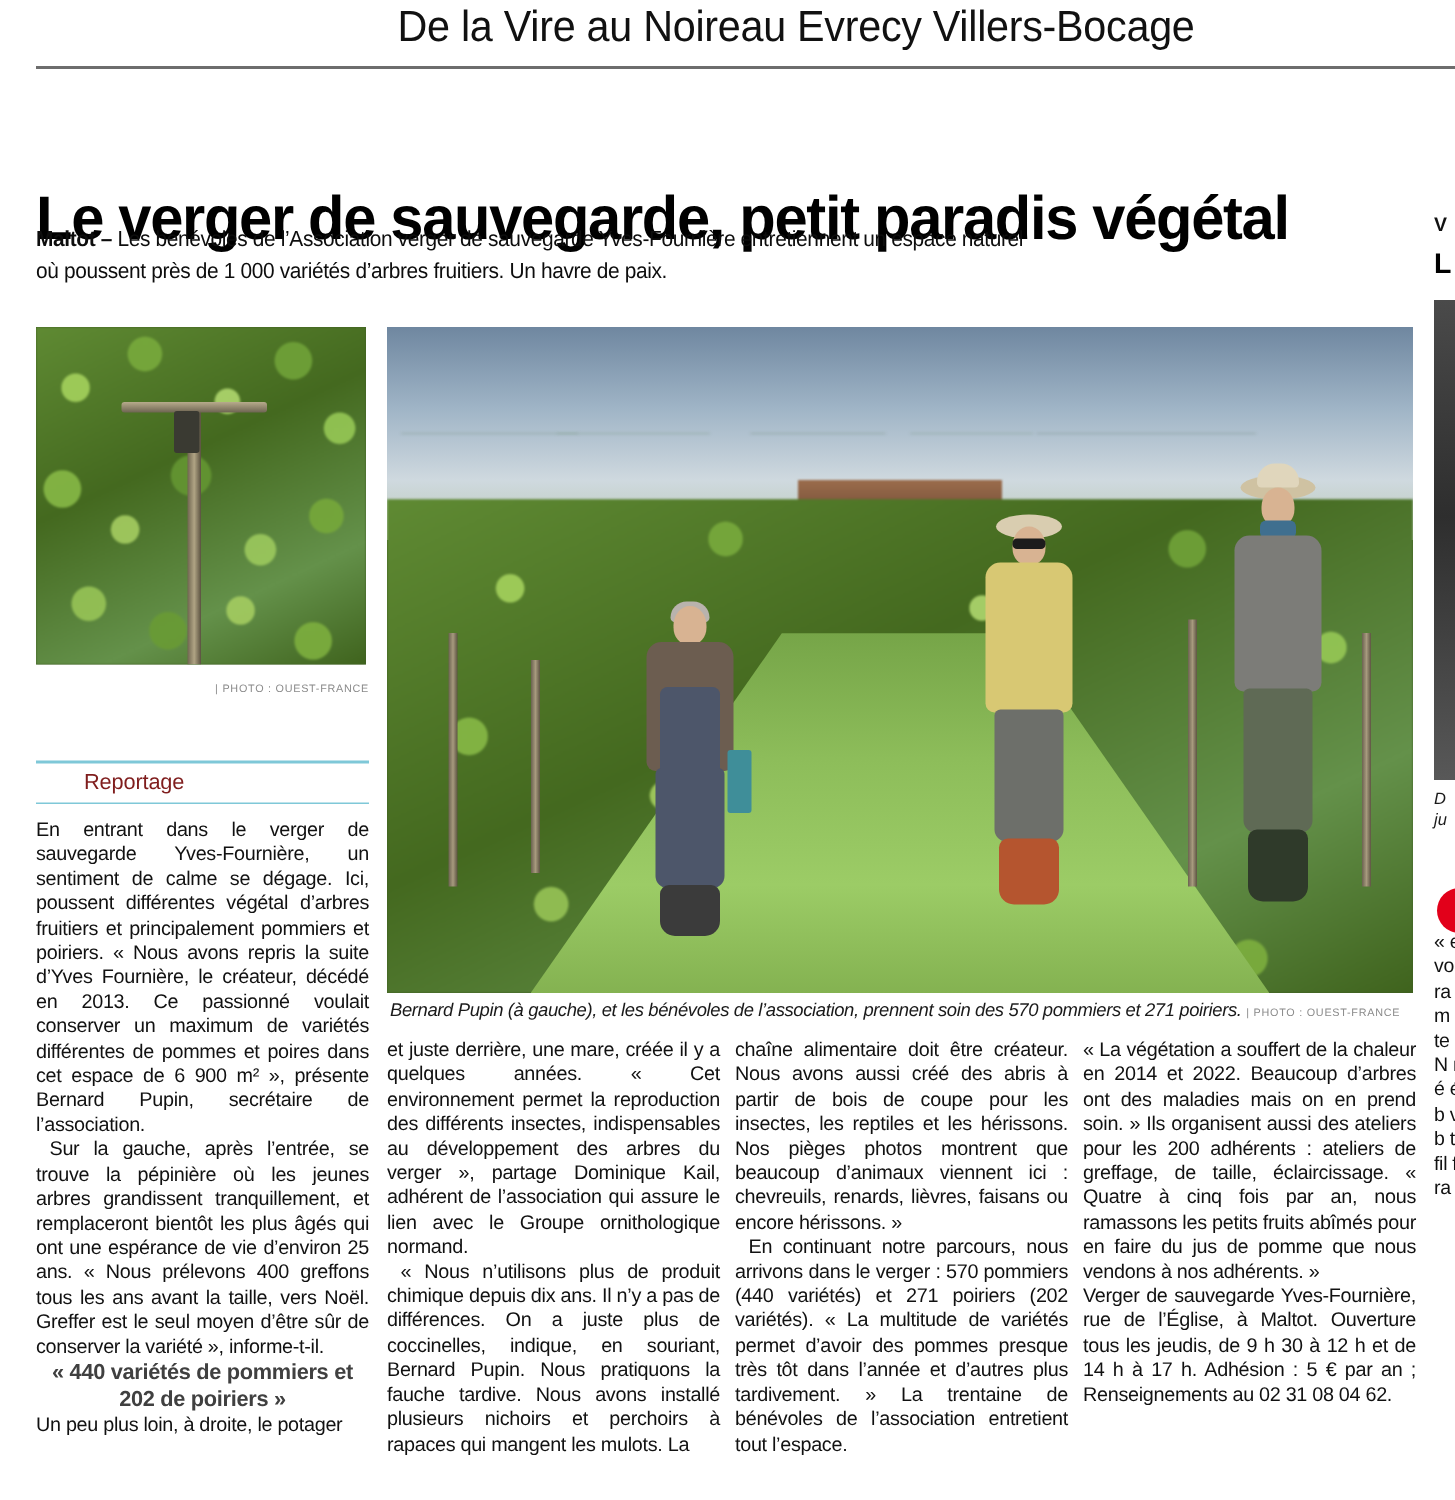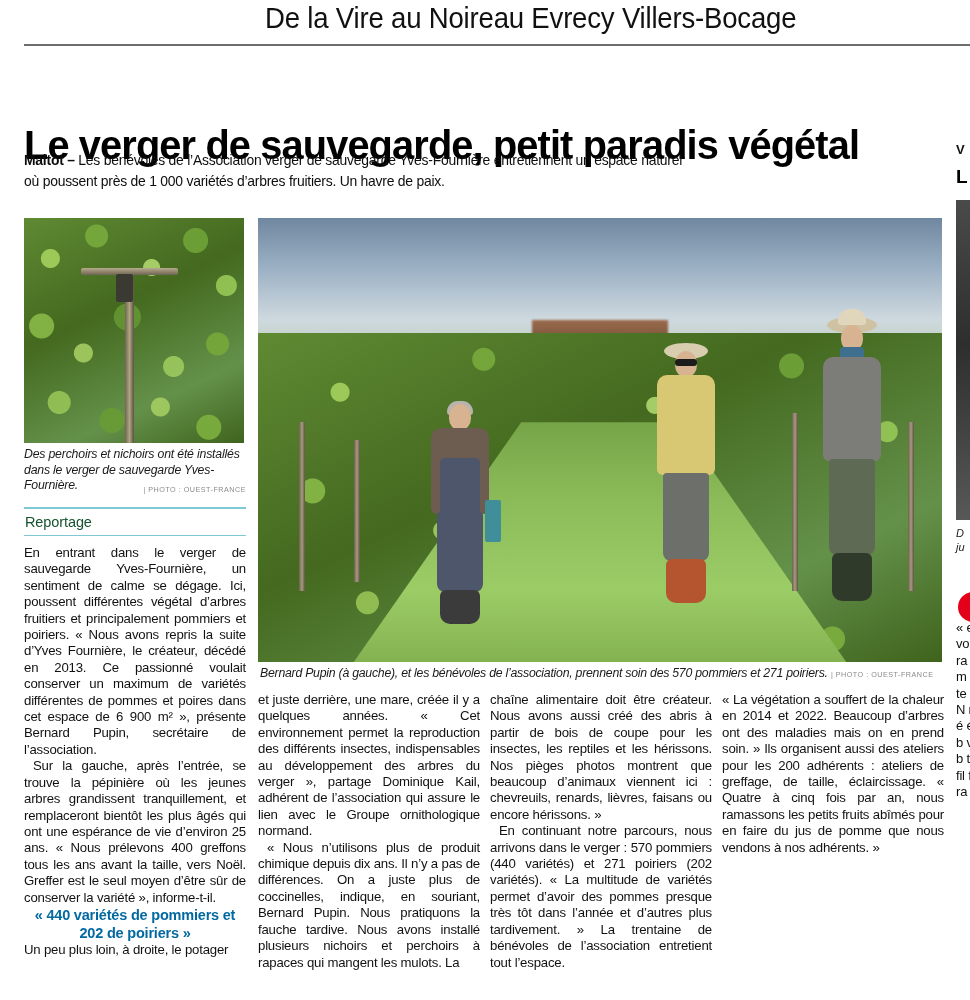--- a/index.html
+++ b/index.html
@@ -249,22 +249,23 @@
   }
   .rule-teal {
     height: 1.5px;
     background: #7fc8d8;
     width: 100%;
   }
   .reportage-label {
     font-size: 14.5px;
     line-height: 22px;
     padding: 2px 0 2px 1px;
-    color: #14532d;
+    color: #7f1d1d;
     letter-spacing: -0.1px;
+    margin-left: 31px;
   }
 
   
   .col {
     position: absolute;
     font-size: 13.2px;
     line-height: 16.4px;
     letter-spacing: -0.2px;
     text-align: justify;
     color: #111;
@@ -285,21 +286,21 @@
   }
 
   .subhead {
     font-size: 14.5px;
     line-height: 18px;
     font-weight: bold;
     letter-spacing: -0.2px;
     text-align: center;
     margin: 10px 0 9px 0;
     text-indent: 0 !important;
-    color: #0369a1;
+    color: #404040;
   }
 
   .infoblock {
     margin-top: 14px;
     text-indent: 0 !important;
   }
 
   
   .rail-kicker {
     position: absolute;
@@ -336,21 +337,20 @@
 </div>
 
 <div class="photo" id="photo-small">
   <div class="foliage"></div>
   <div class="stake" style="left:46%; top:24%; bottom:0; width:9px; background:linear-gradient(90deg,#6f6550,#b0a484,#5a5140);"></div>
   <div style="position:absolute;left:26%;top:22%;width:44%;height:7px;background:linear-gradient(180deg,#b7ab8c,#6e6552);border-radius:2px;filter:blur(.4px);"></div>
   <div style="position:absolute;left:42%;top:25%;width:17px;height:28px;background:#3a3a32;border-radius:2px;filter:blur(.4px);"></div>
 </div>
 
 <div class="caption-small">
-  <span>Des perchoirs et nichoirs ont été installés dans le verger de sauvegarde Yves-Fournière.</span>
   <span class="credit credit-inline">| Photo : Ouest-France</span>
 </div>
 
 <div class="photo" id="photo-main">
   <div class="sky"></div>
   <div class="roof"></div>
   <div class="treeline"></div>
   <div class="foliage" style="top:26%;"></div>
   <div class="grasspath"></div>
 
@@ -423,15 +423,16 @@
   <p><b>« Nous n’utilisons plus de produit chimique depuis dix ans. Il n’y a pas de différences. On a juste plus de coccinelles</b><span>, indique, en souriant, Bernard Pupin. </span><b>Nous pratiquons la fauche tardive. Nous avons installé plusieurs nichoirs et perchoirs à rapaces qui mangent les mulots. La</b></p>
 </div>
 
 <div class="col" id="col3">
   <p class="noindent"><b>chaîne alimentaire doit être créateur. Nous avons aussi créé des abris à partir de bois de coupe pour les insectes, les reptiles et les hérissons. Nos pièges photos montrent que beaucoup d’animaux viennent ici : chevreuils, renards, lièvres, faisans ou encore hérissons. »</b></p>
   <p><span>En continuant notre parcours, nous arrivons dans le verger : 570 pommiers (440 variétés) et 271 poiriers (202 variétés). </span><b>« La multitude de variétés permet d’avoir des pommes presque très tôt dans l’année et d’autres plus tardivement. </b><span>» La trentaine de bénévoles de l’association entretient tout l’espace.</span></p>
 </div>
 
 <div class="col" id="col4">
   <p><b>« La végétation a souffert de la chaleur en 2014 et 2022. Beaucoup d’arbres ont des maladies mais on en prend soin. »</b><span> Ils organisent aussi des ateliers pour les 200 adhérents : ateliers de greffage, de taille, éclaircissage. </span><b>« Quatre à cinq fois par an, nous ramassons les petits fruits abîmés pour en faire du jus de pomme que nous vendons à nos adhérents. »</b></p>
+  <p class="infoblock"><b>Verger de sauvegarde Yves-Fournière</b><span>, rue de l’Église, à Maltot. Ouverture tous les jeudis, de 9 h 30 à 12 h et de 14 h à 17 h. Adhésion : 5 € par an ; Renseignements au 02 31 08 04 62.</span></p>
 </div>
 
 <div class="col" id="col5">« en vo bl ra m m d te é N n é é s b v N b ta fil fe ra</div>
 
 </body></html>

